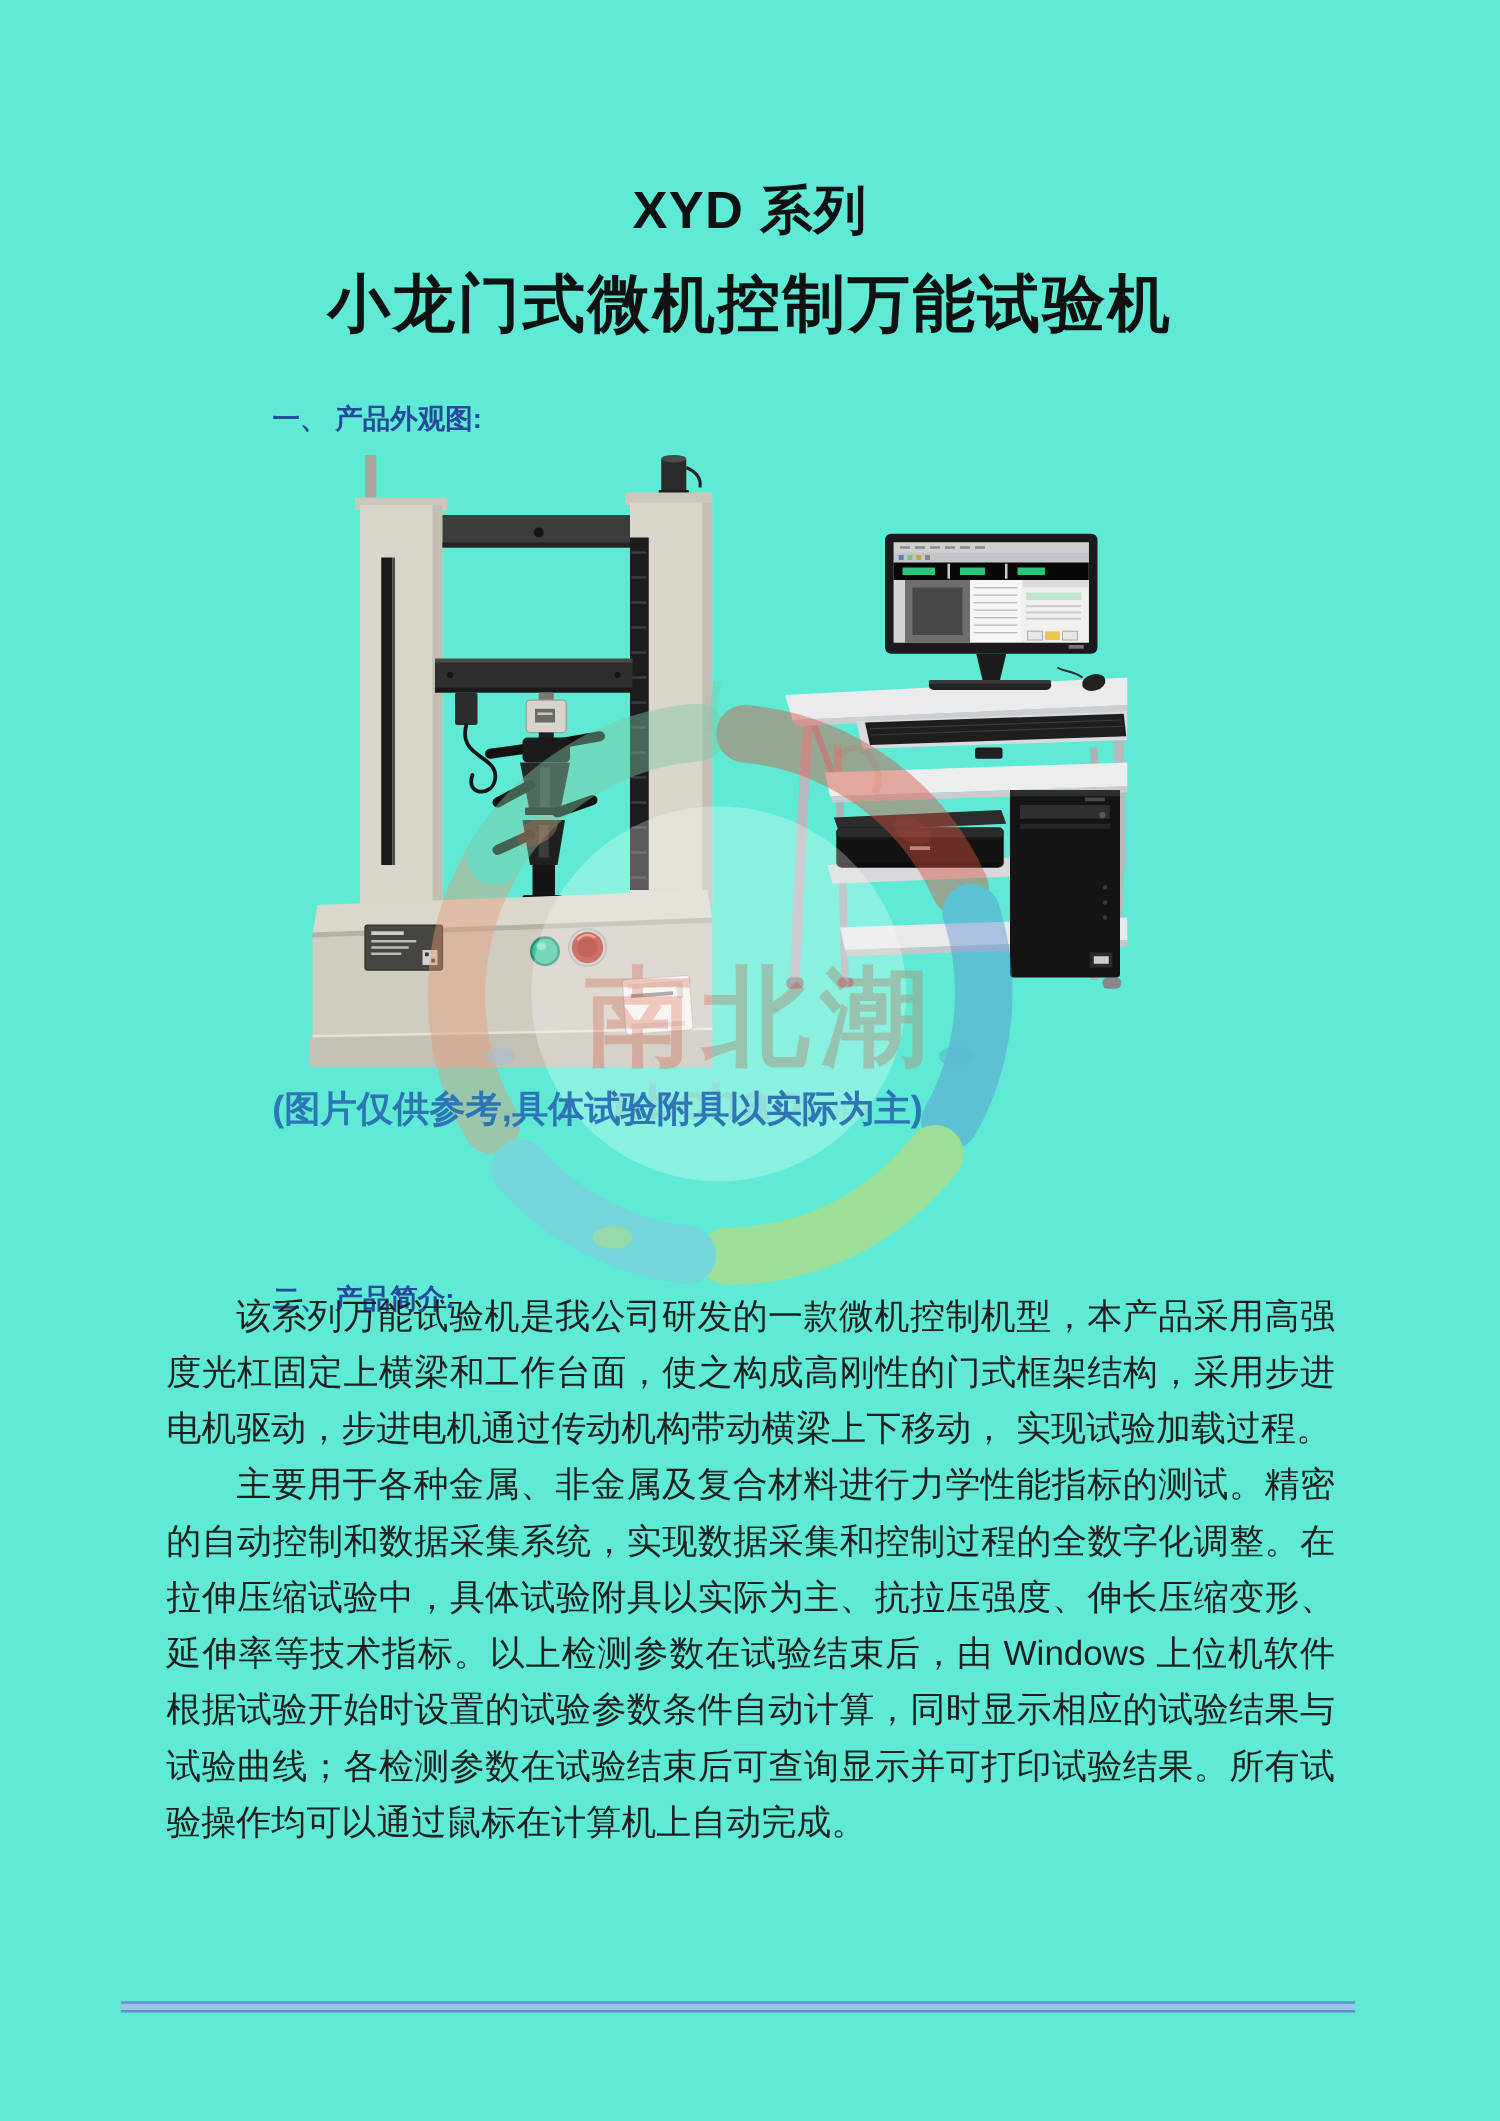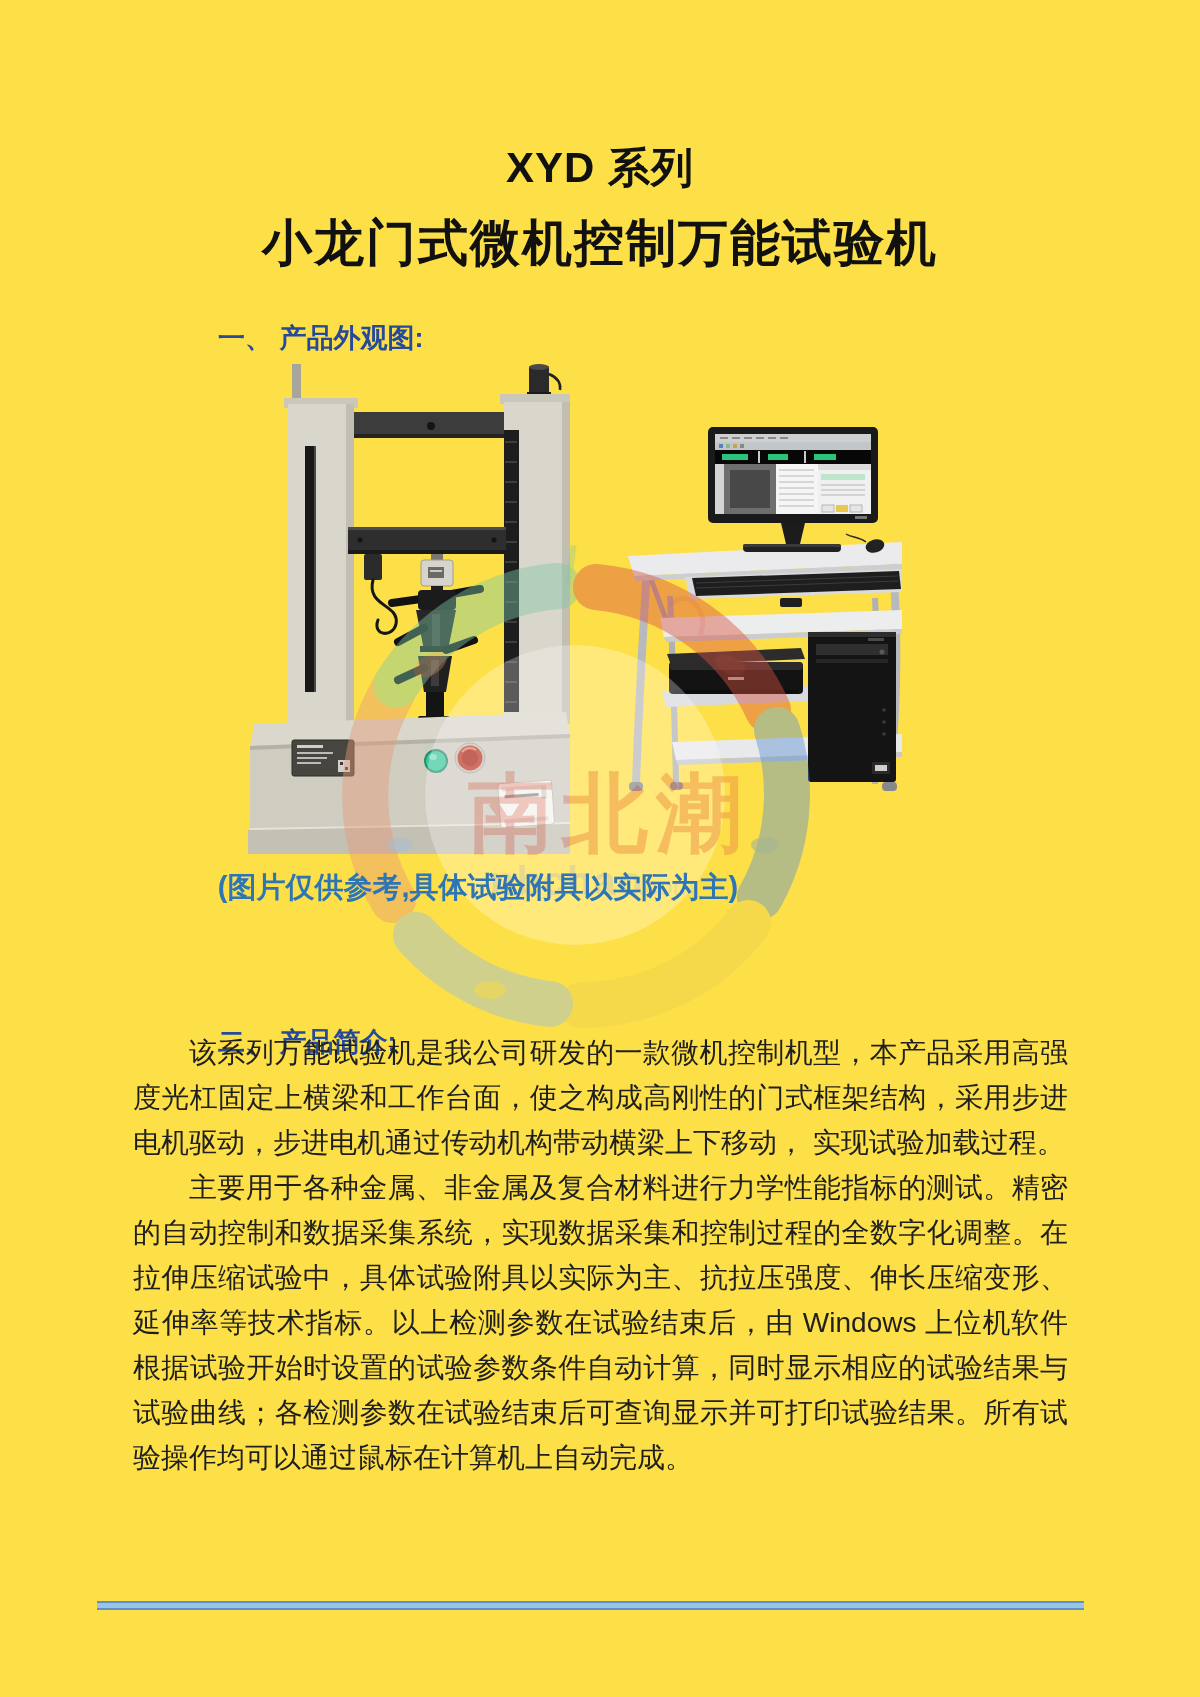--- a/index.html
+++ b/index.html
@@ -1,29 +1,29 @@
 <!DOCTYPE html>
 <html><head>
 <meta charset="utf-8">
 <style>
   html,body{margin:0;padding:0;background:#ffffff;}
   .page{
-    position:relative;width:1200px;height:1697px;background:#fde047;overflow:hidden;
+    position:relative;width:1200px;height:1697px;background:#5eead4;overflow:hidden;
     font-family:"Liberation Sans", sans-serif;color:#1c1c1c;
   }
   .title1{
     position:absolute;top:140px;left:0;width:1200px;text-align:center;
     font-size:42px;font-weight:bold;letter-spacing:1px;color:#111;z-index:3;
   }
   .title2{
     position:absolute;top:210px;left:0;width:1200px;text-align:center;
     font-size:50px;font-weight:bold;letter-spacing:2px;color:#111;z-index:3;
   }
   .sec-heading{
-    position:absolute;left:218px;font-size:27px;font-weight:bold;color:#254A9B;z-index:3;
+    position:absolute;left:218px;font-size:22px;font-weight:bold;color:#254A9B;z-index:3;
   }
   .sec1{top:320px;}
   .sec2{top:1024px;}
   .figure{position:absolute;left:0;top:0;width:994px;height:1000px;z-index:1;}
   .machine-svg{position:absolute;left:248px;top:362px;width:322px;height:492px;}
   .desk-svg{position:absolute;left:572px;top:386px;width:330px;height:410px;}
   .watermark-svg{position:absolute;left:310px;top:545px;width:530px;height:510px;opacity:.55;z-index:2;pointer-events:none;}
   .caption{
     position:absolute;top:868px;left:0;width:956px;text-align:center;
     font-size:29px;font-weight:bold;color:#2E75B5;z-index:3;

